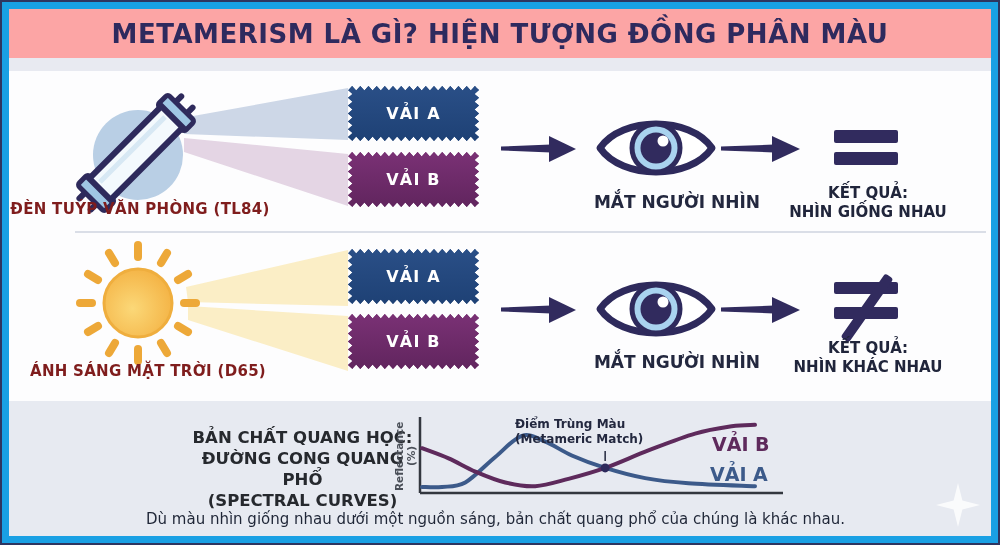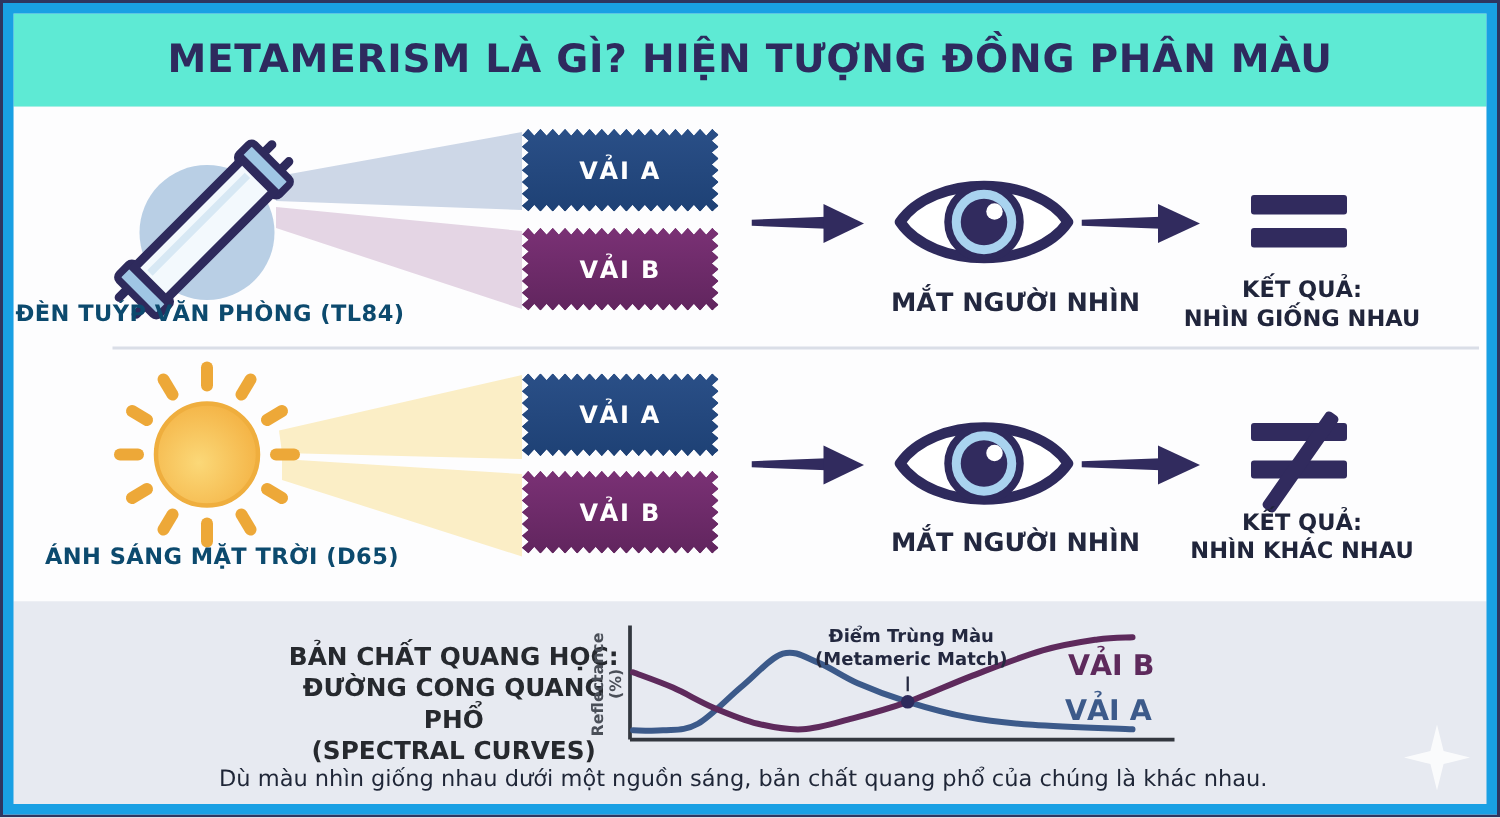--- a/index.html
+++ b/index.html
@@ -2,46 +2,46 @@
 <html><head>
 <meta charset="utf-8">
 <style>
   html,body{margin:0;padding:0;}
   body{font-family:"DejaVu Sans","Liberation Sans",sans-serif;}
   #stage{position:relative;width:1000px;height:545px;overflow:hidden;background:#e8eaf1;}
   
   .frame-outer{position:absolute;inset:0;border:2px solid #2e3560;pointer-events:none;z-index:50;}
   .frame-inner{position:absolute;inset:2px;border:7px solid #19a0e4;pointer-events:none;z-index:51;}
   
-  .title-bar{position:absolute;left:9px;right:9px;top:9px;height:62px;background:#5eead4;display:flex;align-items:center;justify-content:center;z-index:2;}
+  .title-bar{position:absolute;left:9px;right:9px;top:9px;height:49px;background:#fca5a5;display:flex;align-items:center;justify-content:center;z-index:2;}
   .title-bar h1{margin:0;font-size:26px;font-weight:bold;color:#2e2a5e;letter-spacing:.5px;white-space:nowrap;}
   .main-panel{position:absolute;left:9px;right:9px;top:71px;height:330px;background:#fdfdfe;z-index:0;}
   .bottom-panel{position:absolute;left:9px;right:9px;top:401px;height:135px;background:#e7eaf1;z-index:0;}
   .row-divider{position:absolute;left:75px;right:14px;top:231px;height:2px;background:#dadee7;z-index:2;}
   #beams{position:absolute;left:0;top:0;z-index:1;pointer-events:none;}
   .abs{position:absolute;z-index:2;}
   
-  .src-label{width:260px;text-align:center;font-weight:bold;font-size:15px;color:#0c4a6e;letter-spacing:.3px;}
+  .src-label{width:260px;text-align:center;font-weight:bold;font-size:15px;color:#7f1d1d;letter-spacing:.3px;}
   .eye-label{width:210px;text-align:right;font-weight:bold;font-size:17px;color:#23283f;}
   .result-label{width:180px;text-align:center;font-weight:bold;font-size:15px;color:#20253b;line-height:19px;}
   
   .swatch{left:348px;width:131px;height:55px;display:flex;align-items:center;justify-content:center;color:#fff;font-weight:bold;font-size:16px;letter-spacing:1.2px;}
   .swatch-a{background:linear-gradient(180deg,#2a4f87,#1e4175);}
   .swatch-b{background:linear-gradient(180deg,#7a3175,#61255e);}
   
   .eq-bar{position:absolute;left:0;width:64px;height:13px;background:#312b5e;border-radius:2px;}
   .neq-bar{position:absolute;left:0;width:64px;height:12px;background:#312b5e;border-radius:2px;}
   .neq-slash{position:absolute;left:28px;top:-13px;width:10px;height:78px;background:#312b5e;border-radius:3px;transform:rotate(35deg);}
   
   .science-heading{left:190px;top:427px;width:225px;text-align:center;font-weight:bold;font-size:16.5px;line-height:21px;color:#26292e;}
   .caption{left:0;right:9px;top:510px;text-align:center;font-size:15px;color:#1f2637;font-weight:500;}
   
   .y-axis-label{left:393px;top:420px;width:16px;height:72px;font-size:10.5px;font-weight:bold;color:#4a4f58;writing-mode:vertical-rl;transform:rotate(180deg);text-align:center;}
   .x-axis-label{left:500px;top:496px;width:200px;text-align:center;font-size:11.5px;font-weight:bold;color:#3b4049;}
-  .chart-annotation{left:515px;top:417px;width:185px;text-align:center;font-size:12px;font-weight:bold;color:#23283f;line-height:15px;}
+  .chart-annotation{left:515px;top:417px;width:185px;font-size:12px;font-weight:bold;color:#23283f;line-height:15px;}
   .series-label{width:70px;font-size:19px;font-weight:bold;}
   
   .sparkle{left:936px;top:483px;width:44px;height:44px;background:#ffffff;opacity:.8;
     clip-path:polygon(50% 0%,60% 40%,100% 50%,60% 60%,50% 100%,40% 60%,0% 50%,40% 40%);}
 </style>
 </head>
 <body>
 
 <div id="stage">
 

